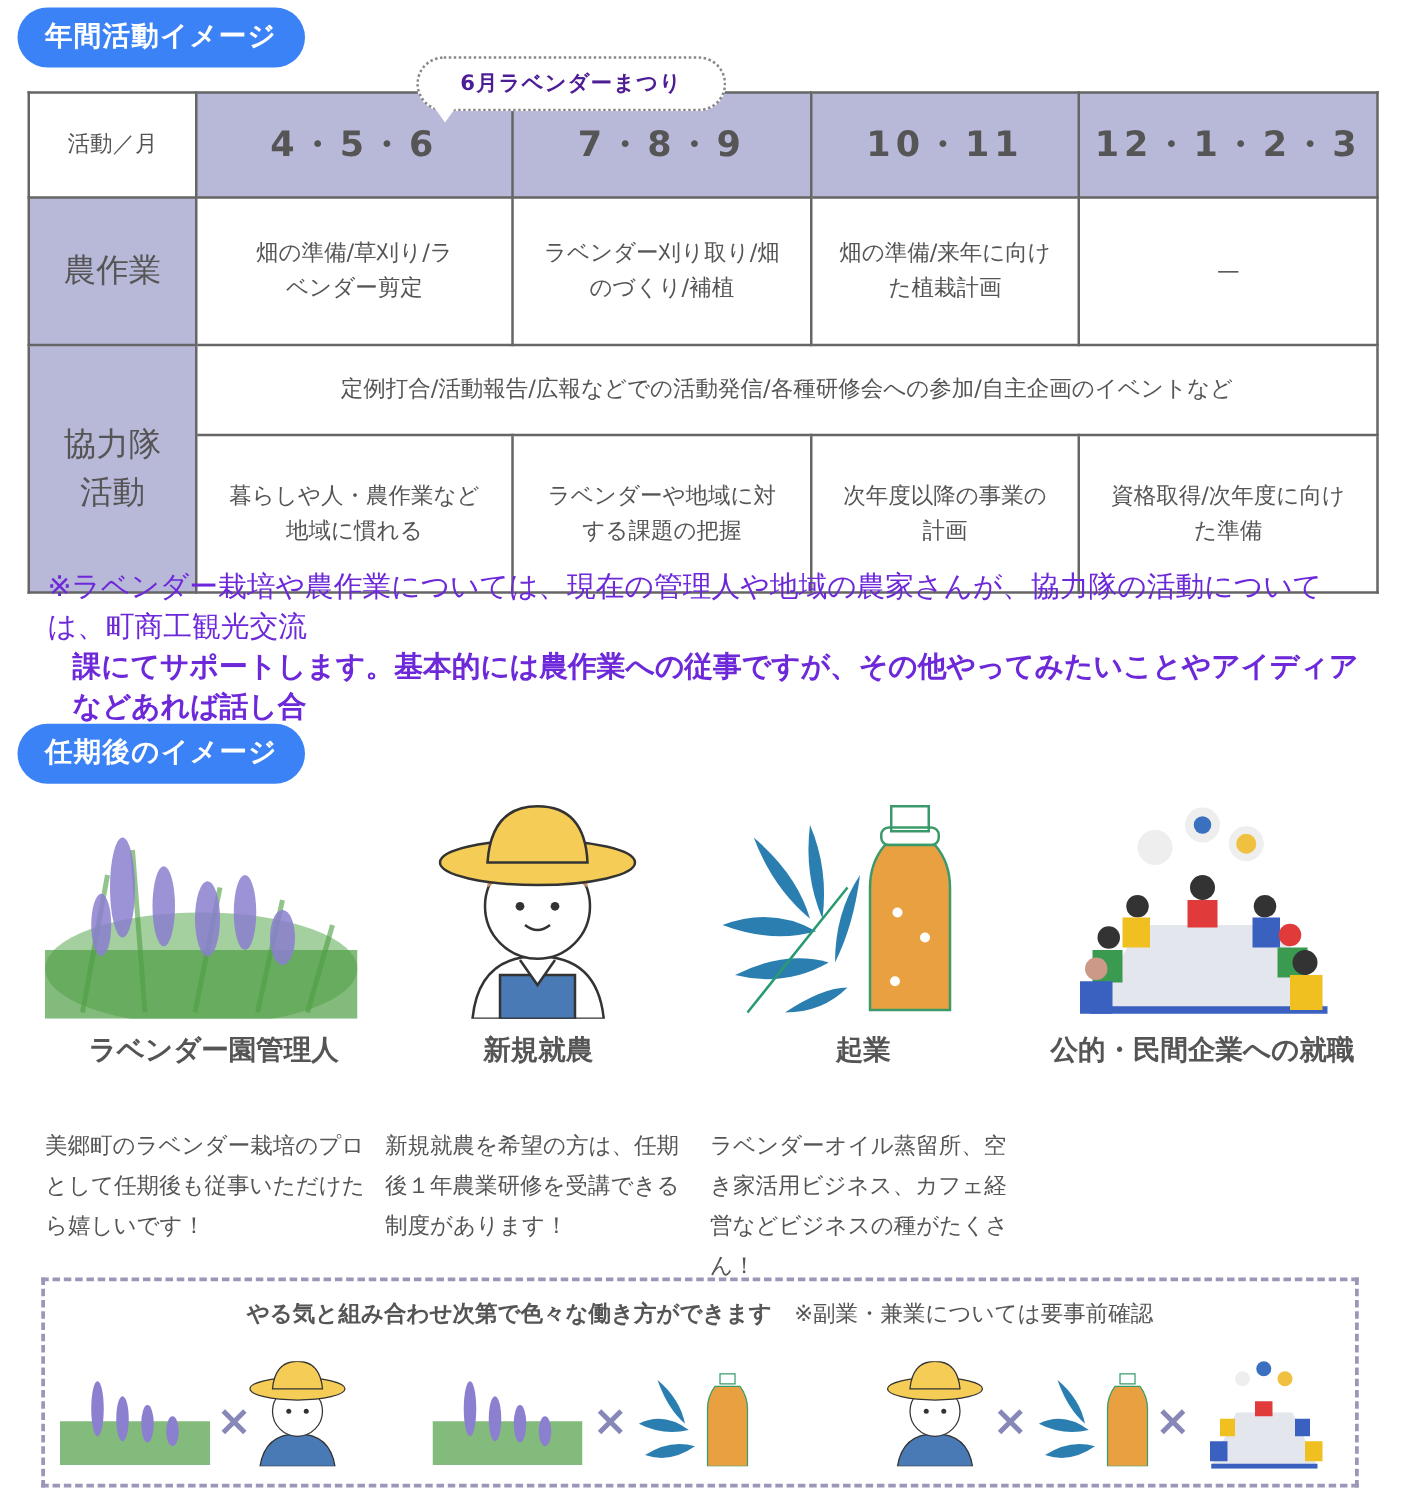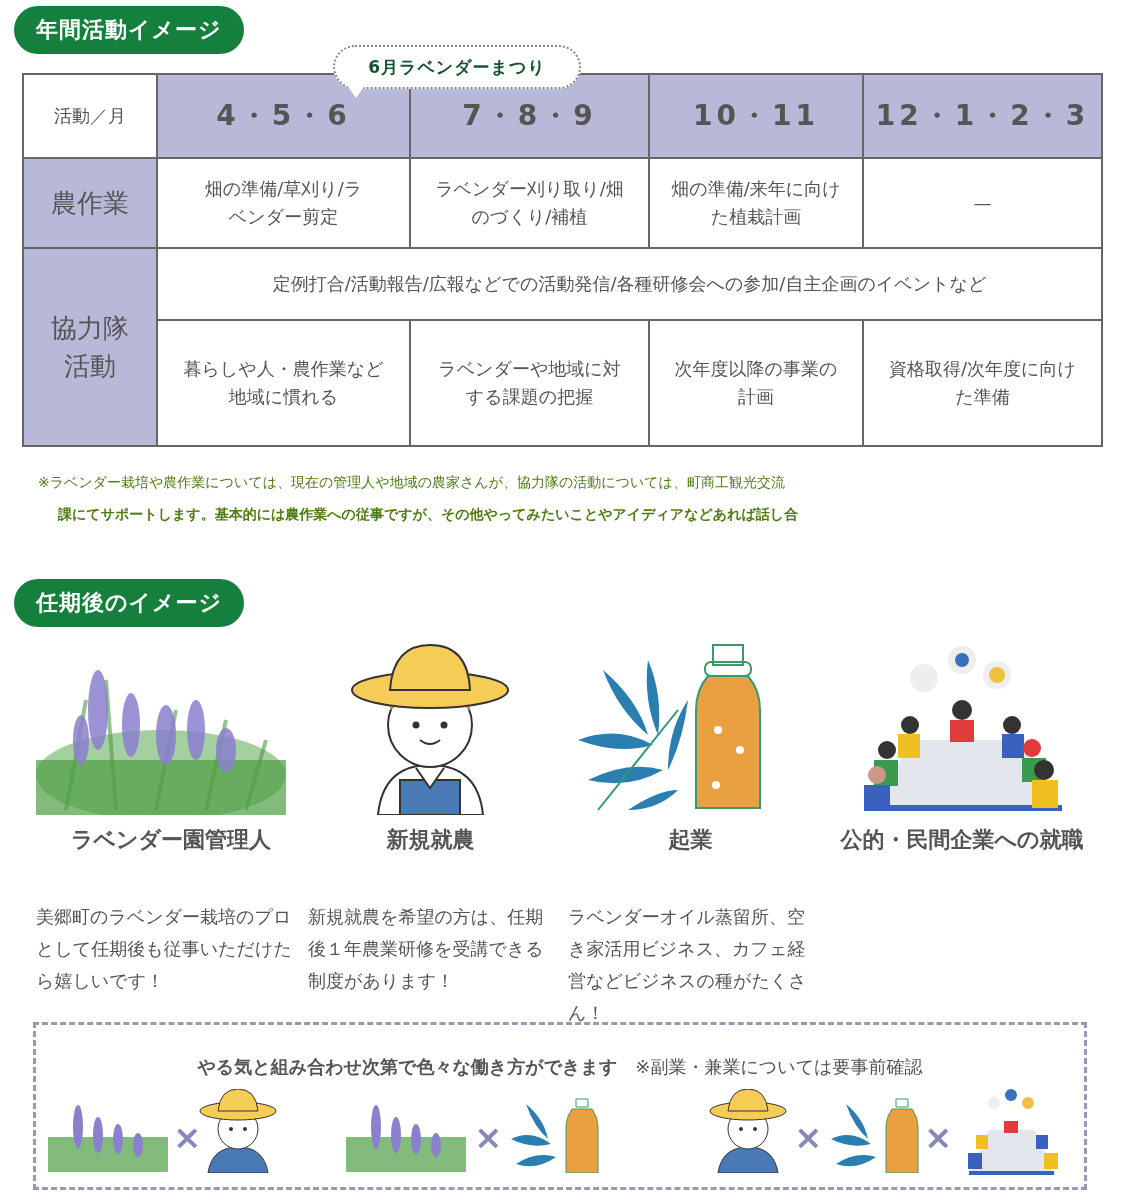--- a/index.html
+++ b/index.html
@@ -1,34 +1,34 @@
 <!DOCTYPE html>
 <html><head>
 <meta charset="utf-8">
 <style>
   * { box-sizing: border-box; margin: 0; padding: 0; }
   body { width: 1125px; height: 1200px; background: #fff; font-family: "DejaVu Sans", "Liberation Sans", sans-serif; color: #555; position: relative; overflow: hidden; }
-  .pill { position: absolute; background: #15803d; color: #fff; font-weight: bold; font-size: 22px; border-radius: 26px; padding: 0 22px; height: 48px; line-height: 48px; letter-spacing: 1px; }
+  .pill { position: absolute; background: #3b82f6; color: #fff; font-weight: bold; font-size: 22px; border-radius: 26px; padding: 0 22px; height: 48px; line-height: 48px; letter-spacing: 1px; }
   .pill.p1 { left: 14px; top: 6px; }
   .pill.p2 { left: 14px; top: 579px; height: 48px; }
-  .bubble { position: absolute; left: 333px; top: 45px; width: 248px; height: 44px; background: #fff; border: 2px dotted #888; border-radius: 22px; font-size: 17px; font-weight: bold; color: #14532d; text-align: center; line-height: 40px; z-index: 3; letter-spacing: 1px; }
+  .bubble { position: absolute; left: 333px; top: 45px; width: 248px; height: 44px; background: #fff; border: 2px dotted #888; border-radius: 22px; font-size: 17px; font-weight: bold; color: #4c1d95; text-align: center; line-height: 40px; z-index: 3; letter-spacing: 1px; }
   .bubble-tail { position: absolute; left: 346px; top: 84px; width: 0; height: 0; border-left: 10px solid transparent; border-right: 10px solid transparent; border-top: 14px solid #fff; z-index: 4; }
   table.sched { position: absolute; left: 22px; top: 73px; width: 1079px; border-collapse: collapse; table-layout: fixed; }
   table.sched td { border: 2px solid #666; text-align: center; vertical-align: middle; color: #555; font-size: 18px; line-height: 28px; }
   .hdr { background: #b8b8d8; font-size: 28px !important; font-weight: bold; letter-spacing: 4px; color: #555 !important; }
   .rowhdr { background: #b8b8d8; font-size: 26px !important; line-height: 38px !important; }
   .corner { font-size: 18px; }
-  .note { position: absolute; left: 38px; top: 466px; width: 1050px; font-size: 14px; line-height: 32px; color: #4d7c0f; }
+  .note { position: absolute; left: 38px; top: 454px; width: 1050px; font-size: 23px; line-height: 32px; color: #6d28d9; }
   .note .indent { padding-left: 20px; display: block; font-weight: bold; }
   .card { position: absolute; top: 640px; width: 270px; }
   .card .illus { height: 175px; position: relative; }
   .card h3 { text-align: center; font-size: 22px; color: #555; font-weight: bold; margin-top: 10px; height: 40px; }
   .card p { font-size: 18px; line-height: 32px; color: #555; margin-top: 36px; }
   .combo { position: absolute; left: 33px; top: 1022px; width: 1054px; height: 168px; border: 3px dashed #9a97b8; }
-  .combo .title { text-align: center; font-size: 18px; font-weight: bold; color: #555; margin-top: 30px; }
+  .combo .title { text-align: center; font-size: 18px; font-weight: bold; color: #555; margin-top: 14px; }
   .combo .title .sub { font-weight: normal; margin-left: 18px; }
   .times { position: absolute; font-size: 34px; color: #8888b8; font-weight: bold; }
 </style>
 </head>
 <body>
 
 <div class="pill p1">年間活動イメージ</div>
 
 <div class="bubble">6月ラベンダーまつり</div>
 <div class="bubble-tail"></div>
@@ -42,21 +42,21 @@
       <col style="width:239px">
   </colgroup>
   <tbody>
       <tr style="height:84px">
     <td class="corner">活動／月</td>
     <td class="hdr">4・5・6</td>
     <td class="hdr">7・8・9</td>
     <td class="hdr">10・11</td>
     <td class="hdr">12・1・2・3</td>
   </tr>
-  <tr style="height:90px">
+  <tr style="height:118px">
     <td class="rowhdr">農作業</td>
     <td>
           <div style="padding:0 40px">畑の準備/草刈り/ラベンダー剪定</div>
         </td>
     <td>
           <div style="padding:0 18px">ラベンダー刈り取り/畑のづくり/補植</div>
         </td>
     <td>
           <div style="padding:0 16px">畑の準備/来年に向けた植栽計画</div>
         </td>

